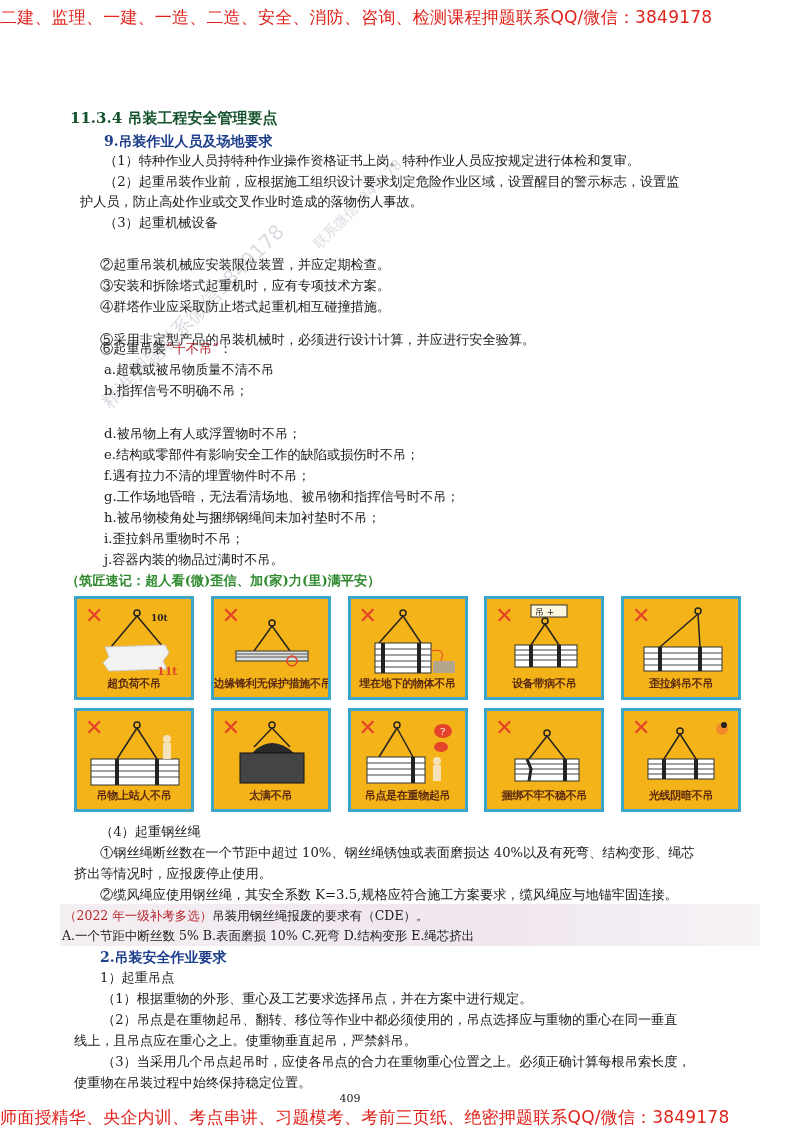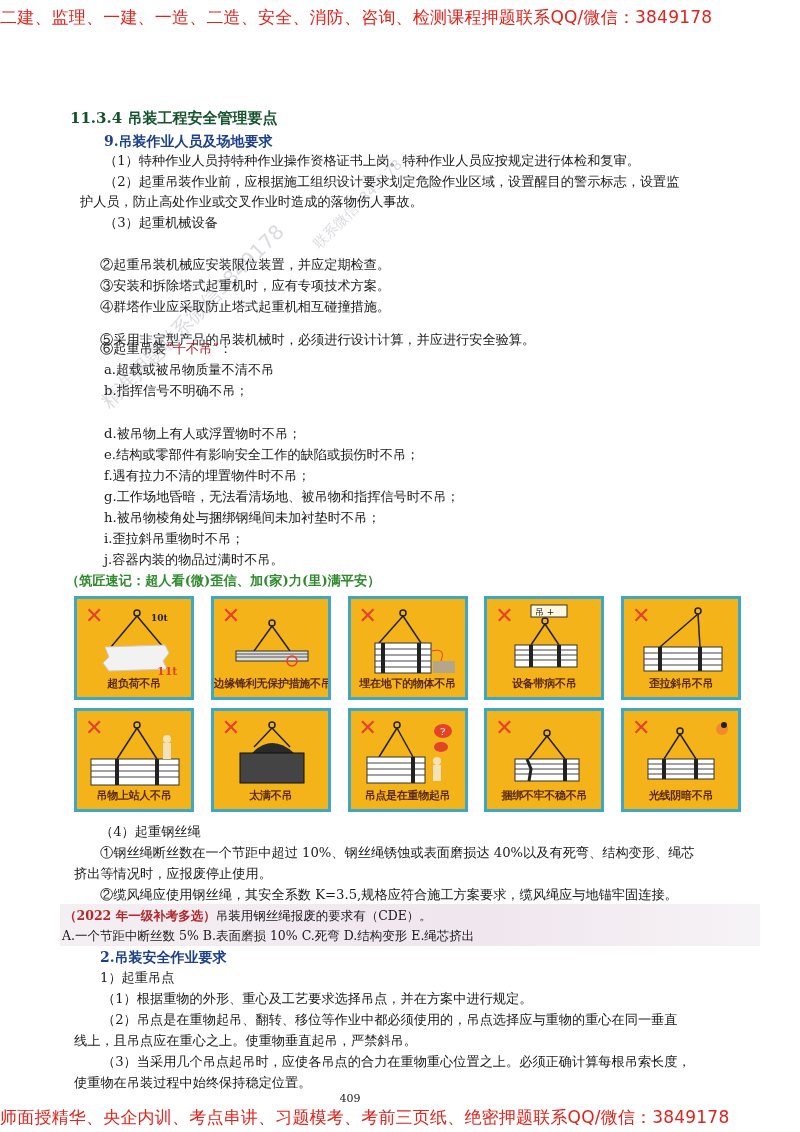--- a/index.html
+++ b/index.html
@@ -241,21 +241,21 @@
     </div>
   </div>
 
   <div class="line" style="left:100px; top:822px;">（4）起重钢丝绳</div>
   <div class="line" style="left:100px; top:843px;">①钢丝绳断丝数在一个节距中超过 10%、钢丝绳锈蚀或表面磨损达 40%以及有死弯、结构变形、绳芯</div>
   <div class="line" style="left:74px; top:864px;">挤出等情况时，应报废停止使用。</div>
   <div class="line" style="left:100px; top:885px;">②缆风绳应使用钢丝绳，其安全系数 K=3.5,规格应符合施工方案要求，缆风绳应与地锚牢固连接。</div>
 
   <div class="highlight-band"></div>
   <div class="line" style="left:64px; top:906px; font-size:12.5px;">
-    <span class="red" style="font-weight:bold;">（2022 年一级补考多选）</span><span>吊装用钢丝绳报废的要求有（CDE）。</span>
+    <span class="red" style="font-weight:normal;">（2022 年一级补考多选）</span><span>吊装用钢丝绳报废的要求有（CDE）。</span>
   </div>
   <div class="line" style="left:62px; top:926px; font-size:12.5px;">A.一个节距中断丝数 5% B.表面磨损 10% C.死弯 D.结构变形 E.绳芯挤出</div>
 
   <div class="line h-sub" style="left:100px; top:947px;">2.吊装安全作业要求</div>
   <div class="line" style="left:100px; top:968px;">1）起重吊点</div>
   <div class="line" style="left:102px; top:989px;">（1）根据重物的外形、重心及工艺要求选择吊点，并在方案中进行规定。</div>
   <div class="line" style="left:102px; top:1010px;">（2）吊点是在重物起吊、翻转、移位等作业中都必须使用的，吊点选择应与重物的重心在同一垂直</div>
   <div class="line" style="left:74px; top:1031px;">线上，且吊点应在重心之上。使重物垂直起吊，严禁斜吊。</div>
   <div class="line" style="left:102px; top:1052px;">（3）当采用几个吊点起吊时，应使各吊点的合力在重物重心位置之上。必须正确计算每根吊索长度，</div>
   <div class="line" style="left:74px; top:1073px;">使重物在吊装过程中始终保持稳定位置。</div>

